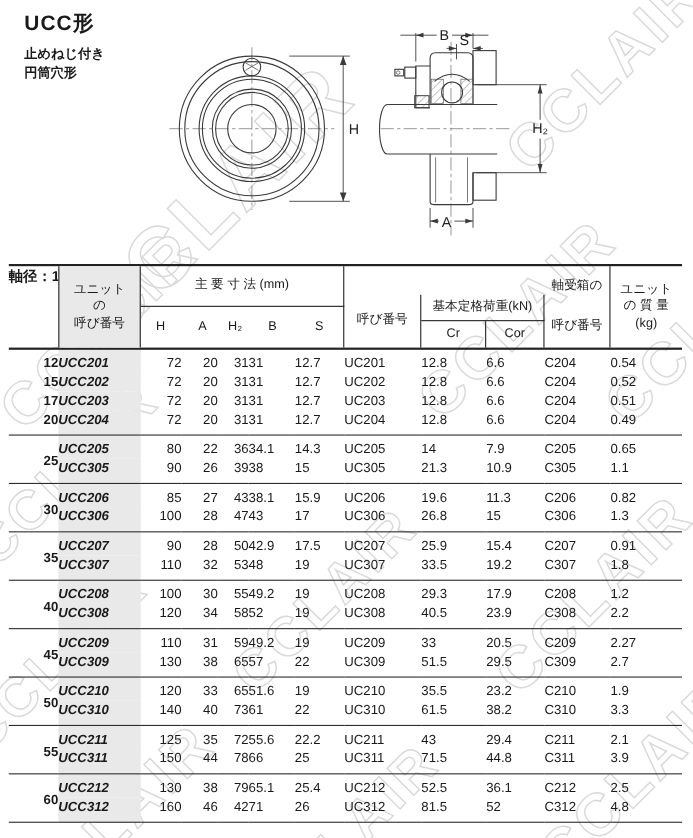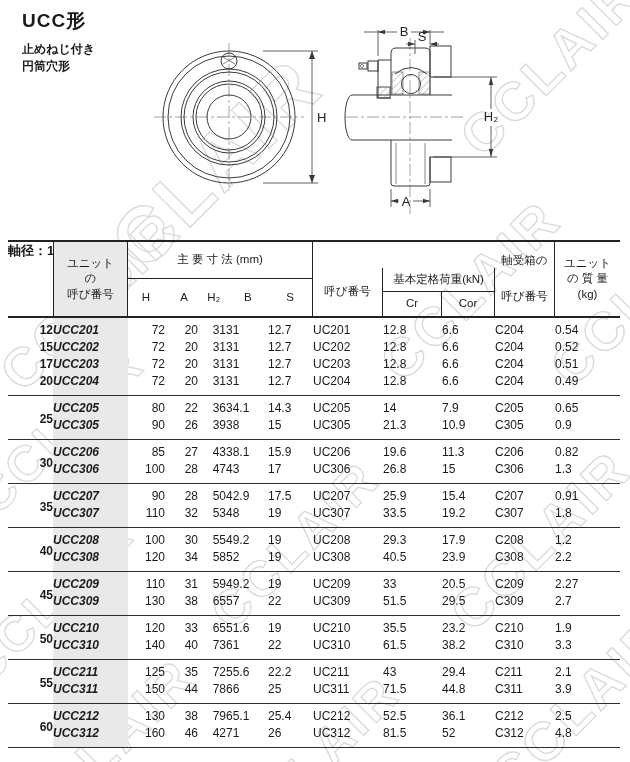--- a/index.html
+++ b/index.html
@@ -319,21 +319,21 @@
           <td class="c-unit">UCC305</td>
           <td class="c-H">90</td>
           <td class="c-A">26</td>
           <td class="c-H2">39</td>
           <td class="c-B">38</td>
           <td class="c-S">15</td>
           <td class="c-brg">UC305</td>
           <td class="c-Cr">21.3</td>
           <td class="c-Cor">10.9</td>
           <td class="c-hsg">C305</td>
-          <td class="c-mass">0.9</td>
+          <td class="c-mass">1.1</td>
         </tr>
       </tbody>
       <tbody class="grp">
         <tr>
           <td class="c-dia" rowspan="2">30</td>
           <td class="c-unit">UCC206</td>
           <td class="c-H">85</td>
           <td class="c-A">27</td>
           <td class="c-H2">43</td>
           <td class="c-B">38.1</td>

